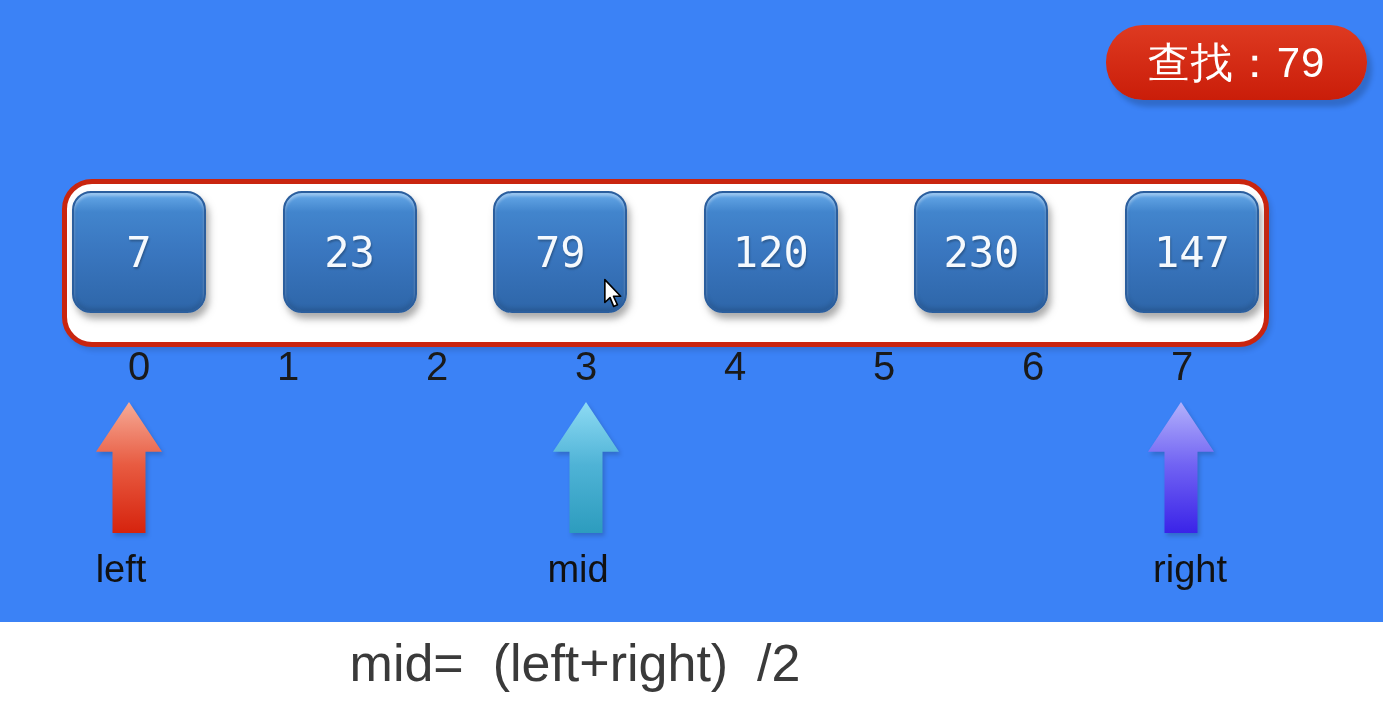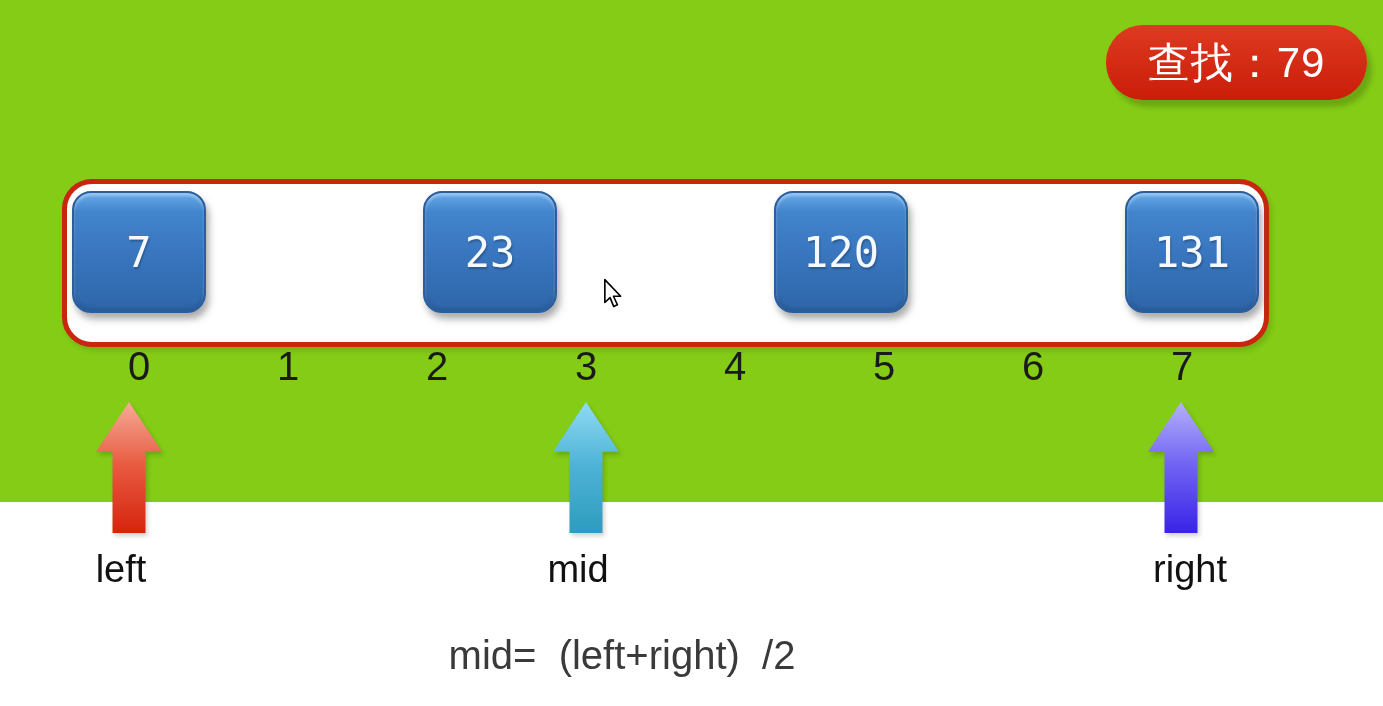--- a/index.html
+++ b/index.html
@@ -7,22 +7,22 @@
     padding: 0;
     background: #ffffff;
     width: 1383px;
     height: 706px;
     overflow: hidden;
     font-family: "Liberation Sans", sans-serif;
   }
   .stage {
     position: relative;
     width: 1383px;
-    height: 502px;
-    background: #84cc16;
+    height: 622px;
+    background: #3b82f6;
   }
 
   
   .badge {
     position: absolute;
     left: 1106px;
     top: 25px;
     width: 261px;
     height: 75px;
     border-radius: 37px;
@@ -118,24 +118,24 @@
     transform: translateX(-50%);
     font-size: 38px;
     color: #111111;
     white-space: nowrap;
     text-align: center;
   }
 
   
   .formula {
     position: absolute;
-    left: 622px;
+    left: 575px;
     top: 633px;
     transform: translateX(-50%);
-    font-size: 40px;
+    font-size: 52px;
     color: #3a3a3a;
     white-space: pre;
     text-align: center;
   }
 
   
   .cursor {
     position: absolute;
     left: 603px;
     top: 278px;
@@ -151,24 +151,30 @@
   </div>
 
   <div class="array-container">
     <div class="cell">
         <span>7</span>
       </div>
     <div class="cell">
         <span>23</span>
       </div>
     <div class="cell">
+        <span>79</span>
+      </div>
+    <div class="cell">
         <span>120</span>
       </div>
     <div class="cell">
-        <span>131</span>
+        <span>230</span>
+      </div>
+    <div class="cell">
+        <span>147</span>
       </div>
   </div>
 
   <div class="index-row">
     <span class="idx">0</span>
     <span class="idx">1</span>
     <span class="idx">2</span>
     <span class="idx">3</span>
     <span class="idx">4</span>
     <span class="idx">5</span>

